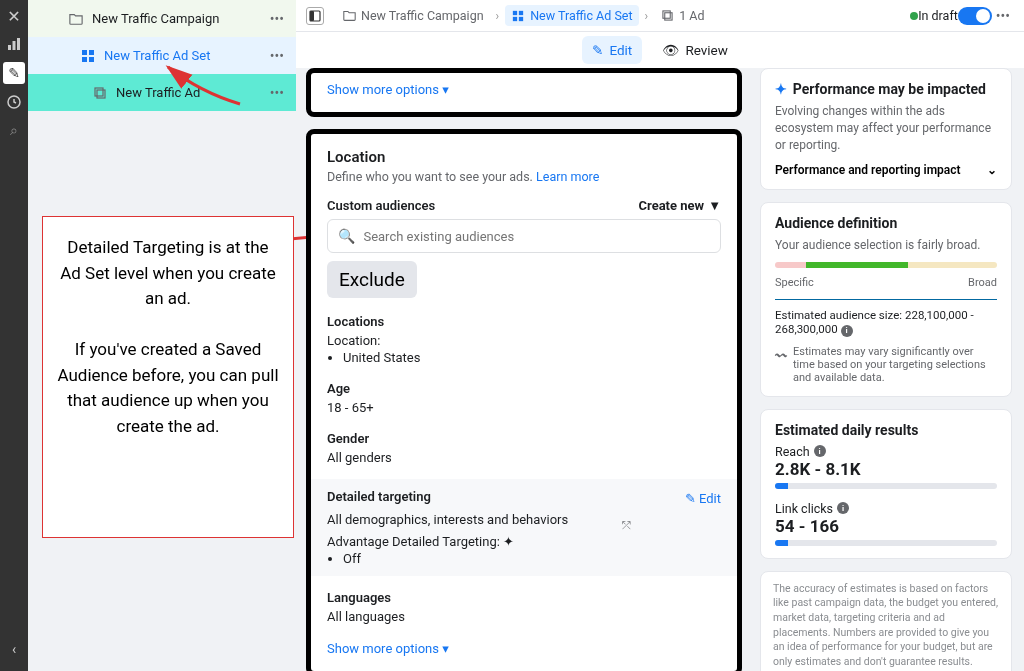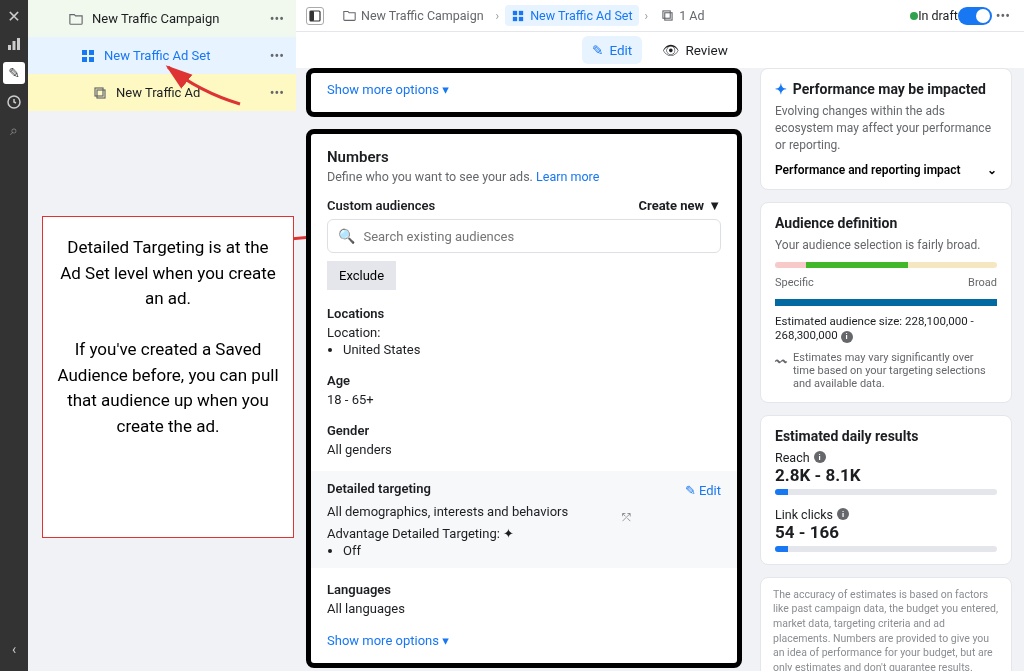--- a/index.html
+++ b/index.html
@@ -7,21 +7,21 @@
 
 .leftbar { position: absolute; left: 0; top: 0; width: 28px; height: 671px; background: #333; display: flex; flex-direction: column; align-items: center; padding-top: 6px; gap: 8px; }
 .leftbar .ico { width: 20px; height: 20px; color: #ccc; display: flex; align-items: center; justify-content: center; font-size: 14px; cursor: pointer; }
 .leftbar .x { font-size: 16px; }
 .leftbar .expand { position: absolute; bottom: 12px; }
 
 .tree { position: absolute; left: 28px; top: 0; width: 268px; background: #fafffa; }
 .tree-row { display: flex; align-items: center; height: 37px; padding: 0 8px; position: relative; cursor: pointer; }
 .tree-row.l0 { padding-left: 40px; background:#f1f8ee; }
 .tree-row.l1 { padding-left: 52px; background: #e7f3ff; }
-.tree-row.l2 { padding-left: 64px; background:#fef9c3; }
+.tree-row.l2 { padding-left: 64px; background:#5eead4; }
 .tree-row .icon { width: 16px; height: 16px; margin-right: 8px; display:flex; align-items:center; justify-content:center; }
 .tree-row .label { font-size: 13px; color: #1c1e21; flex:1; }
 .tree-row.l1 .label { color: #1877f2; }
 .tree-row .dots { color: #65676b; font-size: 14px; padding:0 4px; }
 
 .annot-arrow { position: absolute; pointer-events: none; }
 .annot-box { position: absolute; left: 42px; top: 216px; width: 252px; height: 322px; border: 1px solid #d33; background: #fff; padding: 18px 12px; font-size: 17px; text-align: center; line-height: 1.5; color: #000; }
 
 .topbar { position: absolute; left: 296px; top: 0; right: 0; height: 32px; background: #fff; display: flex; align-items: center; padding: 0 10px; border-bottom: 1px solid #e4e6eb; }
 .topbar .sq { width: 18px; height: 18px; border: 1px solid #aaa; border-radius: 3px; margin-right: 12px; display:flex; align-items:center; justify-content:center; font-size:10px;}
@@ -53,21 +53,21 @@
 .aud-tabs { display:flex; gap:20px; border-bottom:1px solid #e4e6eb; margin-bottom:14px; }
 .aud-tab { font-size:13px; padding:6px 0; cursor:pointer; color:#65676b; }
 .aud-tab.active { font-weight:600; color:#1c1e21; border-bottom:2px solid #1877f2; }
 
 .row-head { display:flex; justify-content:space-between; align-items:center; margin-bottom:6px; }
 .row-head .lbl { font-size:13px; font-weight:600; color:#1c1e21; }
 .row-head .act { font-size:13px; color:#1c1e21; cursor:pointer; display:flex; align-items:center; gap:4px;font-weight:bold;}
 .search-box { border:1px solid #dddfe2; border-radius:6px; height:34px; display:flex; align-items:center; padding:0 10px; gap:8px; margin-bottom:8px;}
 .search-box .mag { color:#65676b; font-size:14px;}
 .search-box input { border:none; outline:none; font-size:13px; flex:1; color:#65676b; background:transparent;}
-.exclude-btn { background:#e4e6eb; border-radius:0; padding:7px 12px; font-size:13px; cursor:pointer; display:inline-block; }
+.exclude-btn { background:#e4e6eb; border-radius:6px; padding:7px 12px; font-size:19px; cursor:pointer; display:inline-block; }
 
 .sect { margin-top:16px; }
 .sect-lbl { font-size:13px; font-weight:600; color:#1c1e21; margin-bottom:4px; }
 .sect-val { font-size:13px; color:#1c1e21; }
 .sect-ul { font-size:13px; color:#1c1e21; padding-left:16px; margin-top:2px; }
 
 .det-targ { background:#f7f8fa; margin:14px -16px 0; padding:10px 16px; }
 .det-head { display:flex; justify-content:space-between; align-items:center; }
 .edit-link { color:#1877f2; font-size:13px; cursor:pointer; display:flex; align-items:center; gap:3px;}
 .adv-row { font-size:13px; color:#1c1e21; margin-top:8px; display:flex; align-items:center; gap:3px;}
@@ -243,21 +243,21 @@
     <span>Review</span>
   </div>
 </div>
 
 <div class="main">
   <div class="card top" style="margin-left:10px;margin-right:10px;">
     <span class="show-more"><span>Show more options</span> ▾</span>
   </div>
 
   <div class="card" style="margin-left:10px;margin-right:10px;padding-bottom:0;">
-    <div class="aud-title">Numbers</div>
+    <div class="aud-title">Location</div>
     <div class="aud-sub">
       <span>Define who you want to see your ads. </span><a>Learn more</a>
     </div>
 
     <div class="row-head">
       <span class="lbl">Custom audiences</span>
       <span class="act">
           <span>Create new</span> 
           <span>▼</span>
         </span>
@@ -335,21 +335,21 @@
     <div class="body">Your audience selection is fairly broad.</div>
     <div class="scale">
         <div class="s1"></div>
         <div class="s2"></div>
         <div class="s3"></div>
       </div>
     <div class="scale-lbl">
       <span>Specific</span>
       <span>Broad</span>
     </div>
-    <div style="border-top:7px solid #0369a1;margin-top:10px;padding-top:8px;font-size:11.5px;color:#1c1e21">
+    <div style="border-top:1px solid #0369a1;margin-top:10px;padding-top:8px;font-size:11.5px;color:#1c1e21">
       <span>Estimated audience size: </span><span>228,100,000 - 268,300,000</span> <span class="info-i">i</span>
     </div>
     <div class="est-note">
       <span class="trend-ico">〰</span>
       <span>Estimates may vary significantly over time based on your targeting selections and available data.</span>
     </div>
   </div>
 
   <div class="rcard">
     <h3>Estimated daily results</h3>

